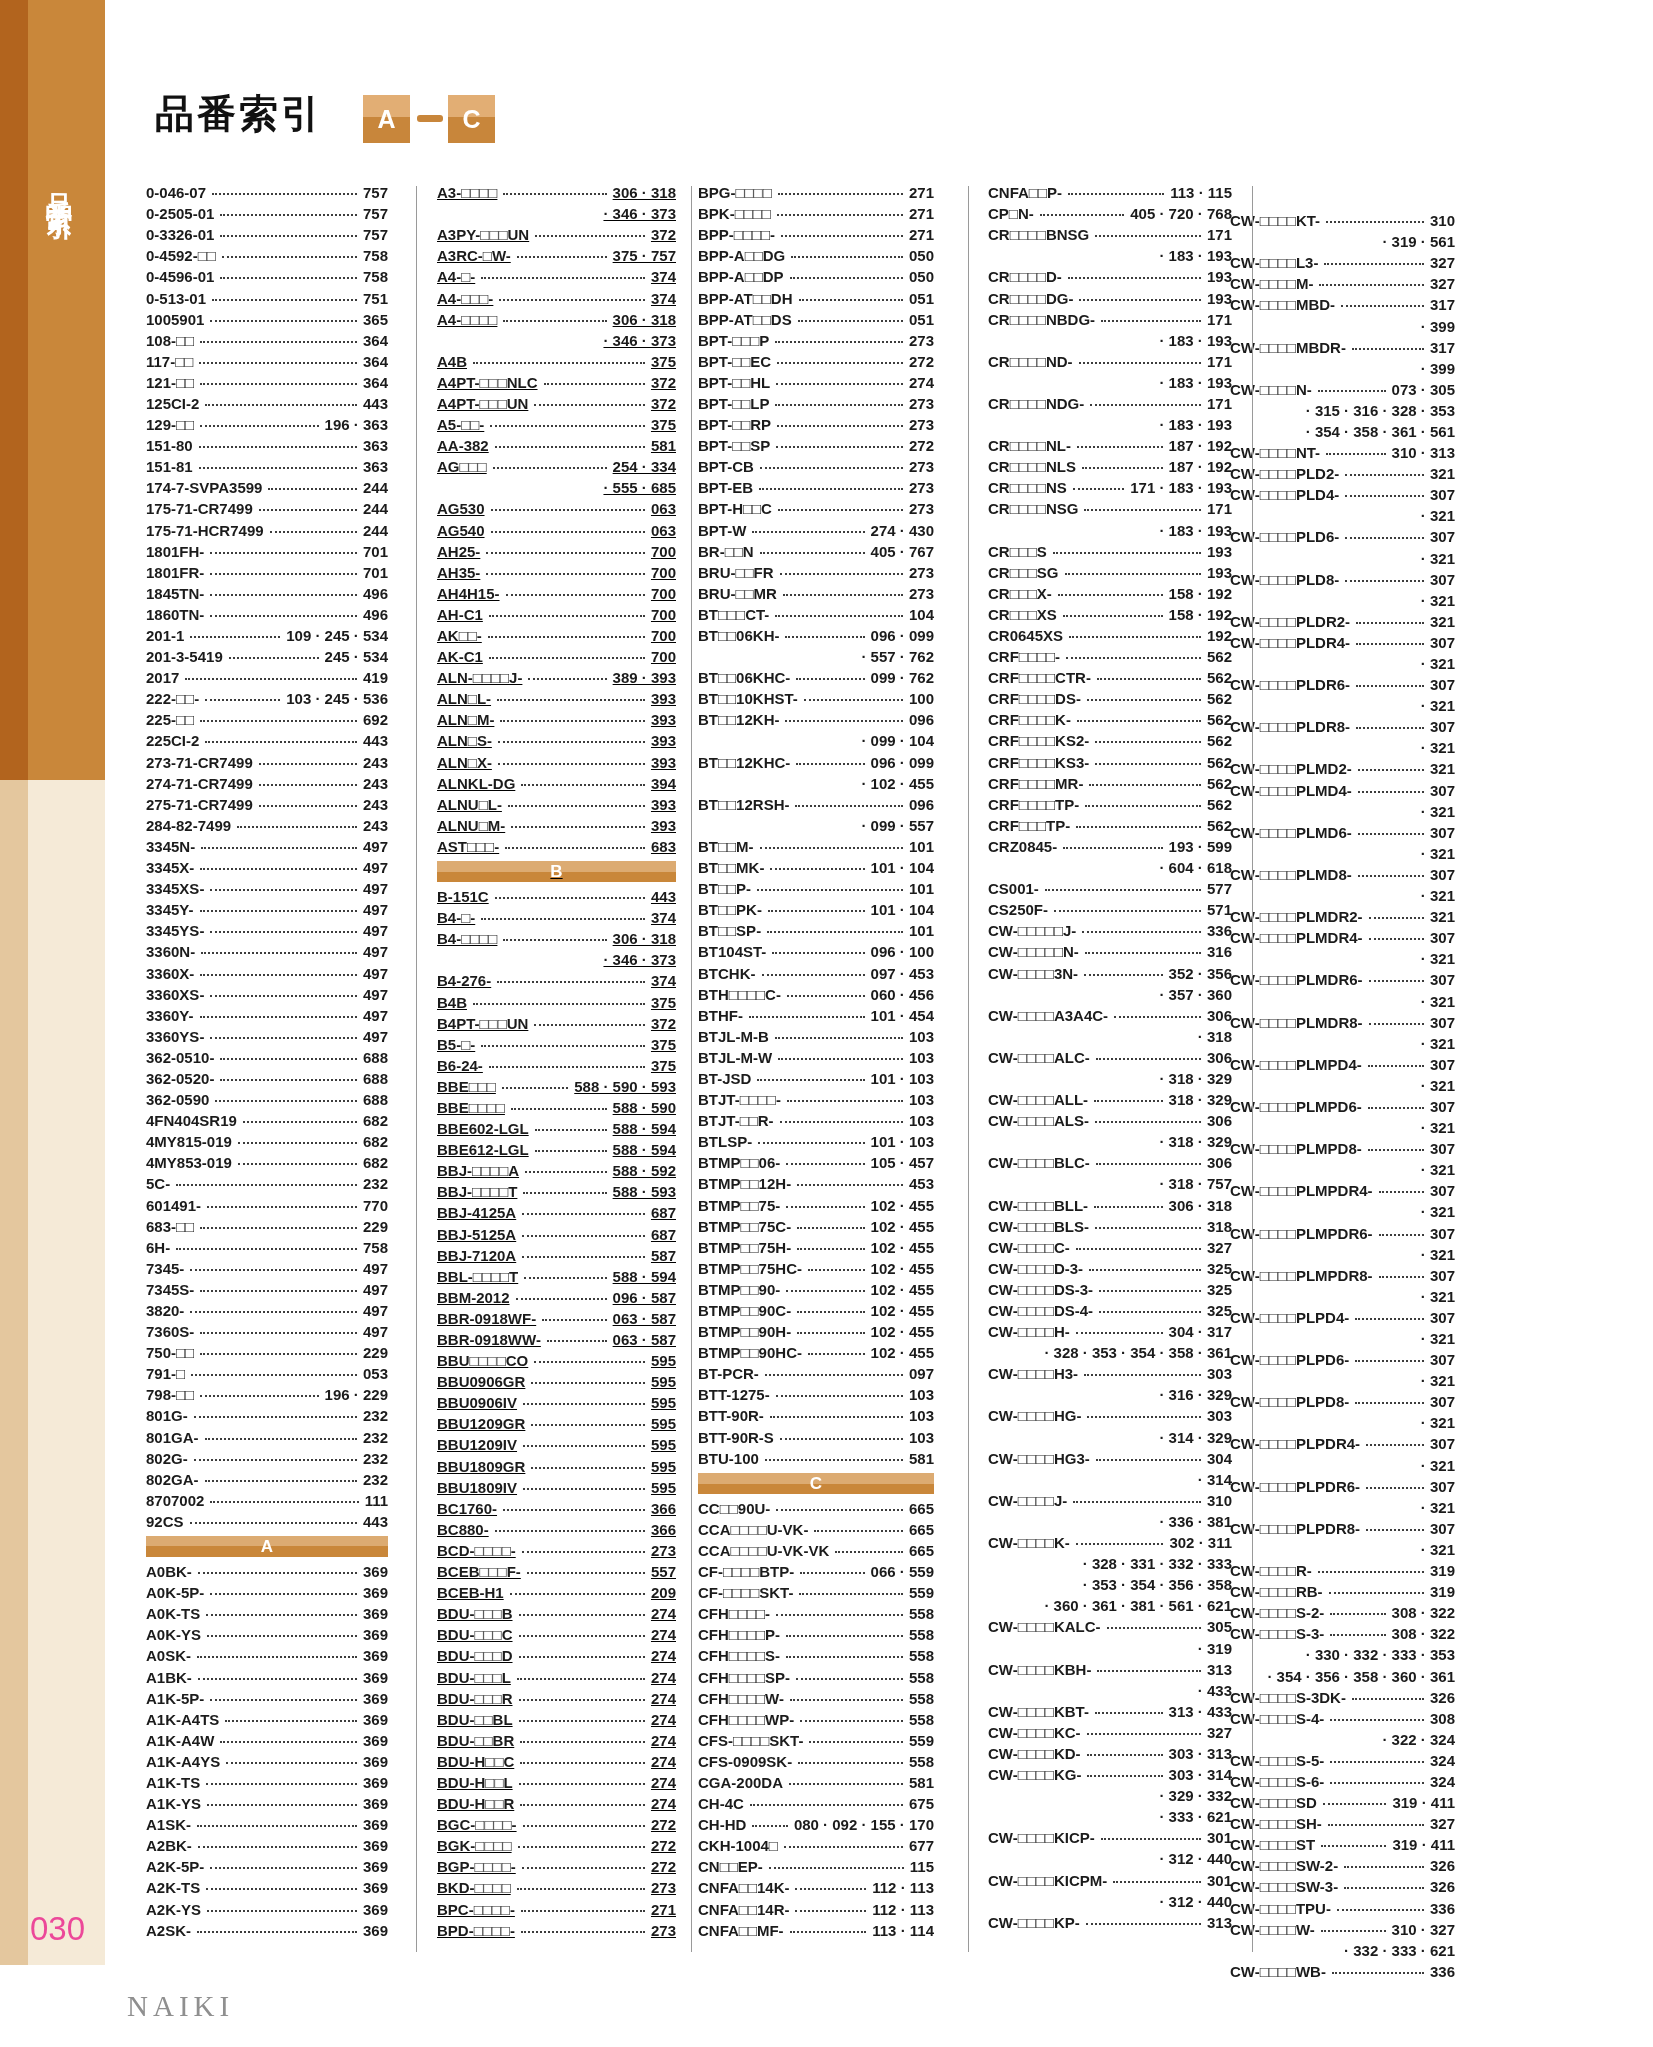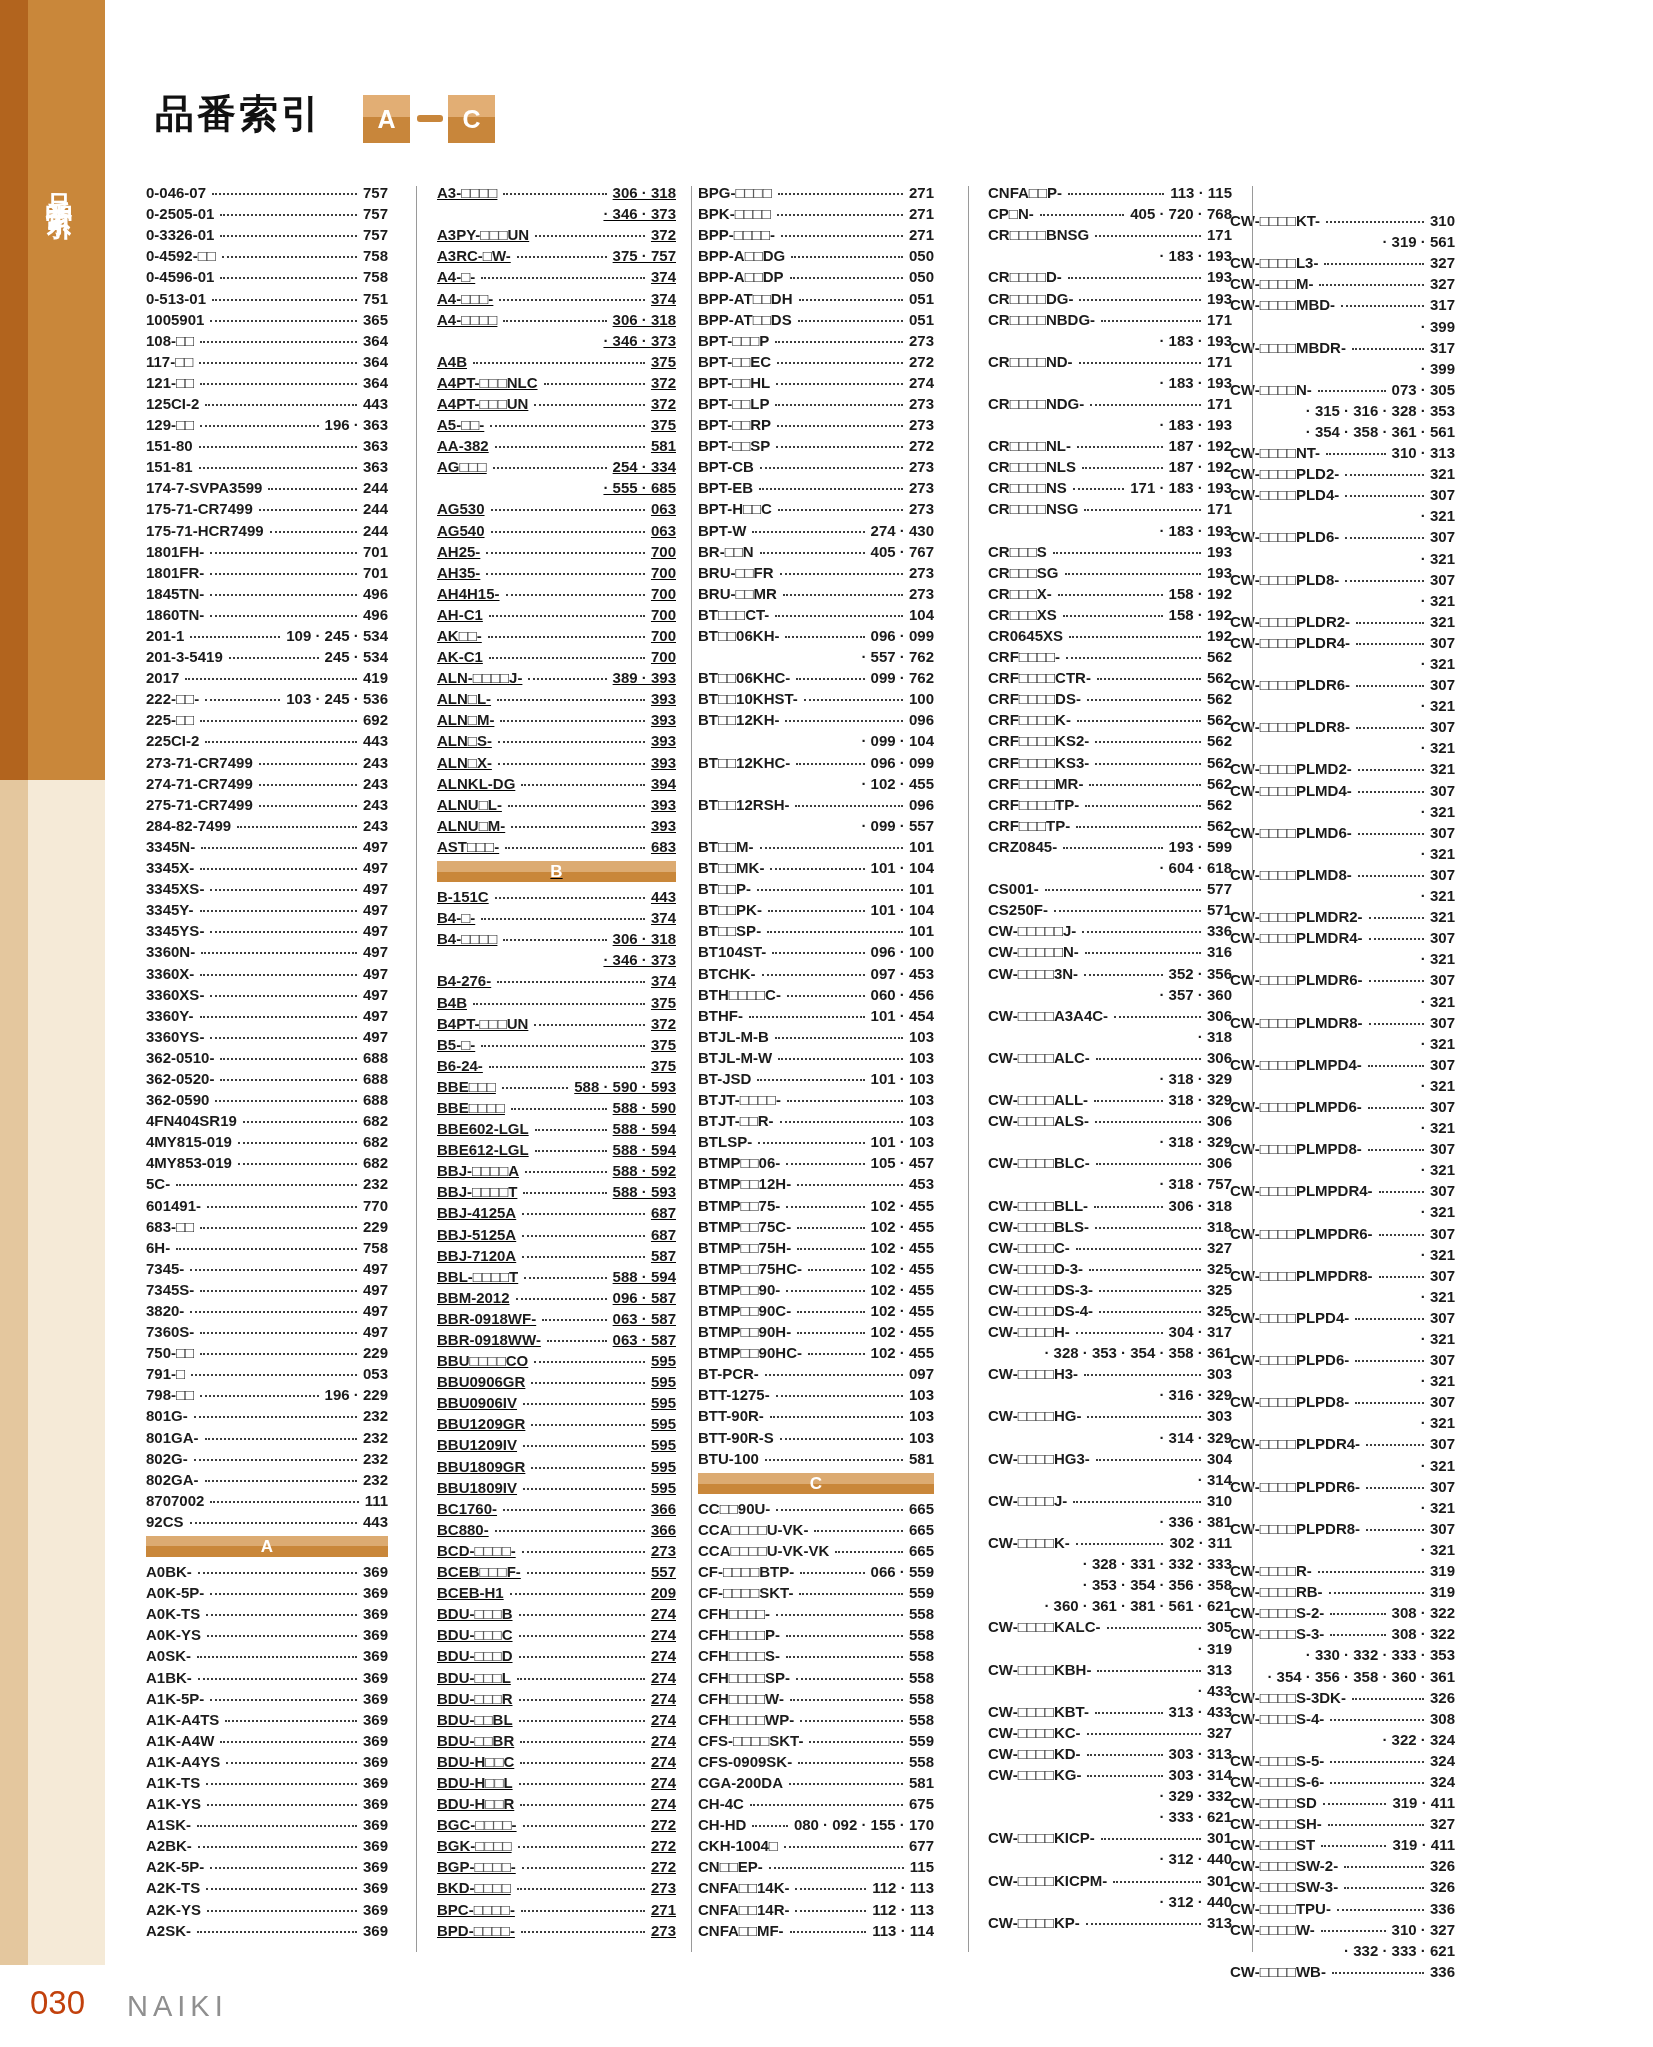--- a/index.html
+++ b/index.html
@@ -42,23 +42,23 @@
   }
   .lbl { flex:0 0 auto; }
   .leader { flex:1 1 auto; min-width:6px; border-top:2px dotted #3c3c3c; margin:3px 6px 0 6px; }
   .pg { flex:0 0 auto; text-align:right; }
   .cont { justify-content:flex-end; }
   .secbar {
     height:21px; margin:4px 0; background:linear-gradient(#dcab72 0 50%, #c9873a 50% 100%);
     color:#ffffff; text-align:center; font-weight:bold; font-size:17px; line-height:21px;
   }
   
-  #footer-page-number { position:absolute; left:30px; top:1984px; font-size:33px; color:#c2410c;text-align:right; }
+  #footer-page-number { position:absolute; left:30px; top:1910px; font-size:33px; color:#ec4899;text-align:right; }
   #footer-brand { position:absolute; left:127px; top:1990px; font-size:29px; color:#8f8f8f;
-    letter-spacing:5px; }
+    letter-spacing:5px;font-family:Liberation Serif, serif; }
 </style>
 </head>
 <body>
 
 <div class="band" id="band-dark-top"></div>
 <div class="band" id="band-main-top"></div>
 <div class="band" id="band-dark-bottom"></div>
 <div class="band" id="band-main-bottom"></div>
 <div id="sidebar-title">品番索引</div>
 

